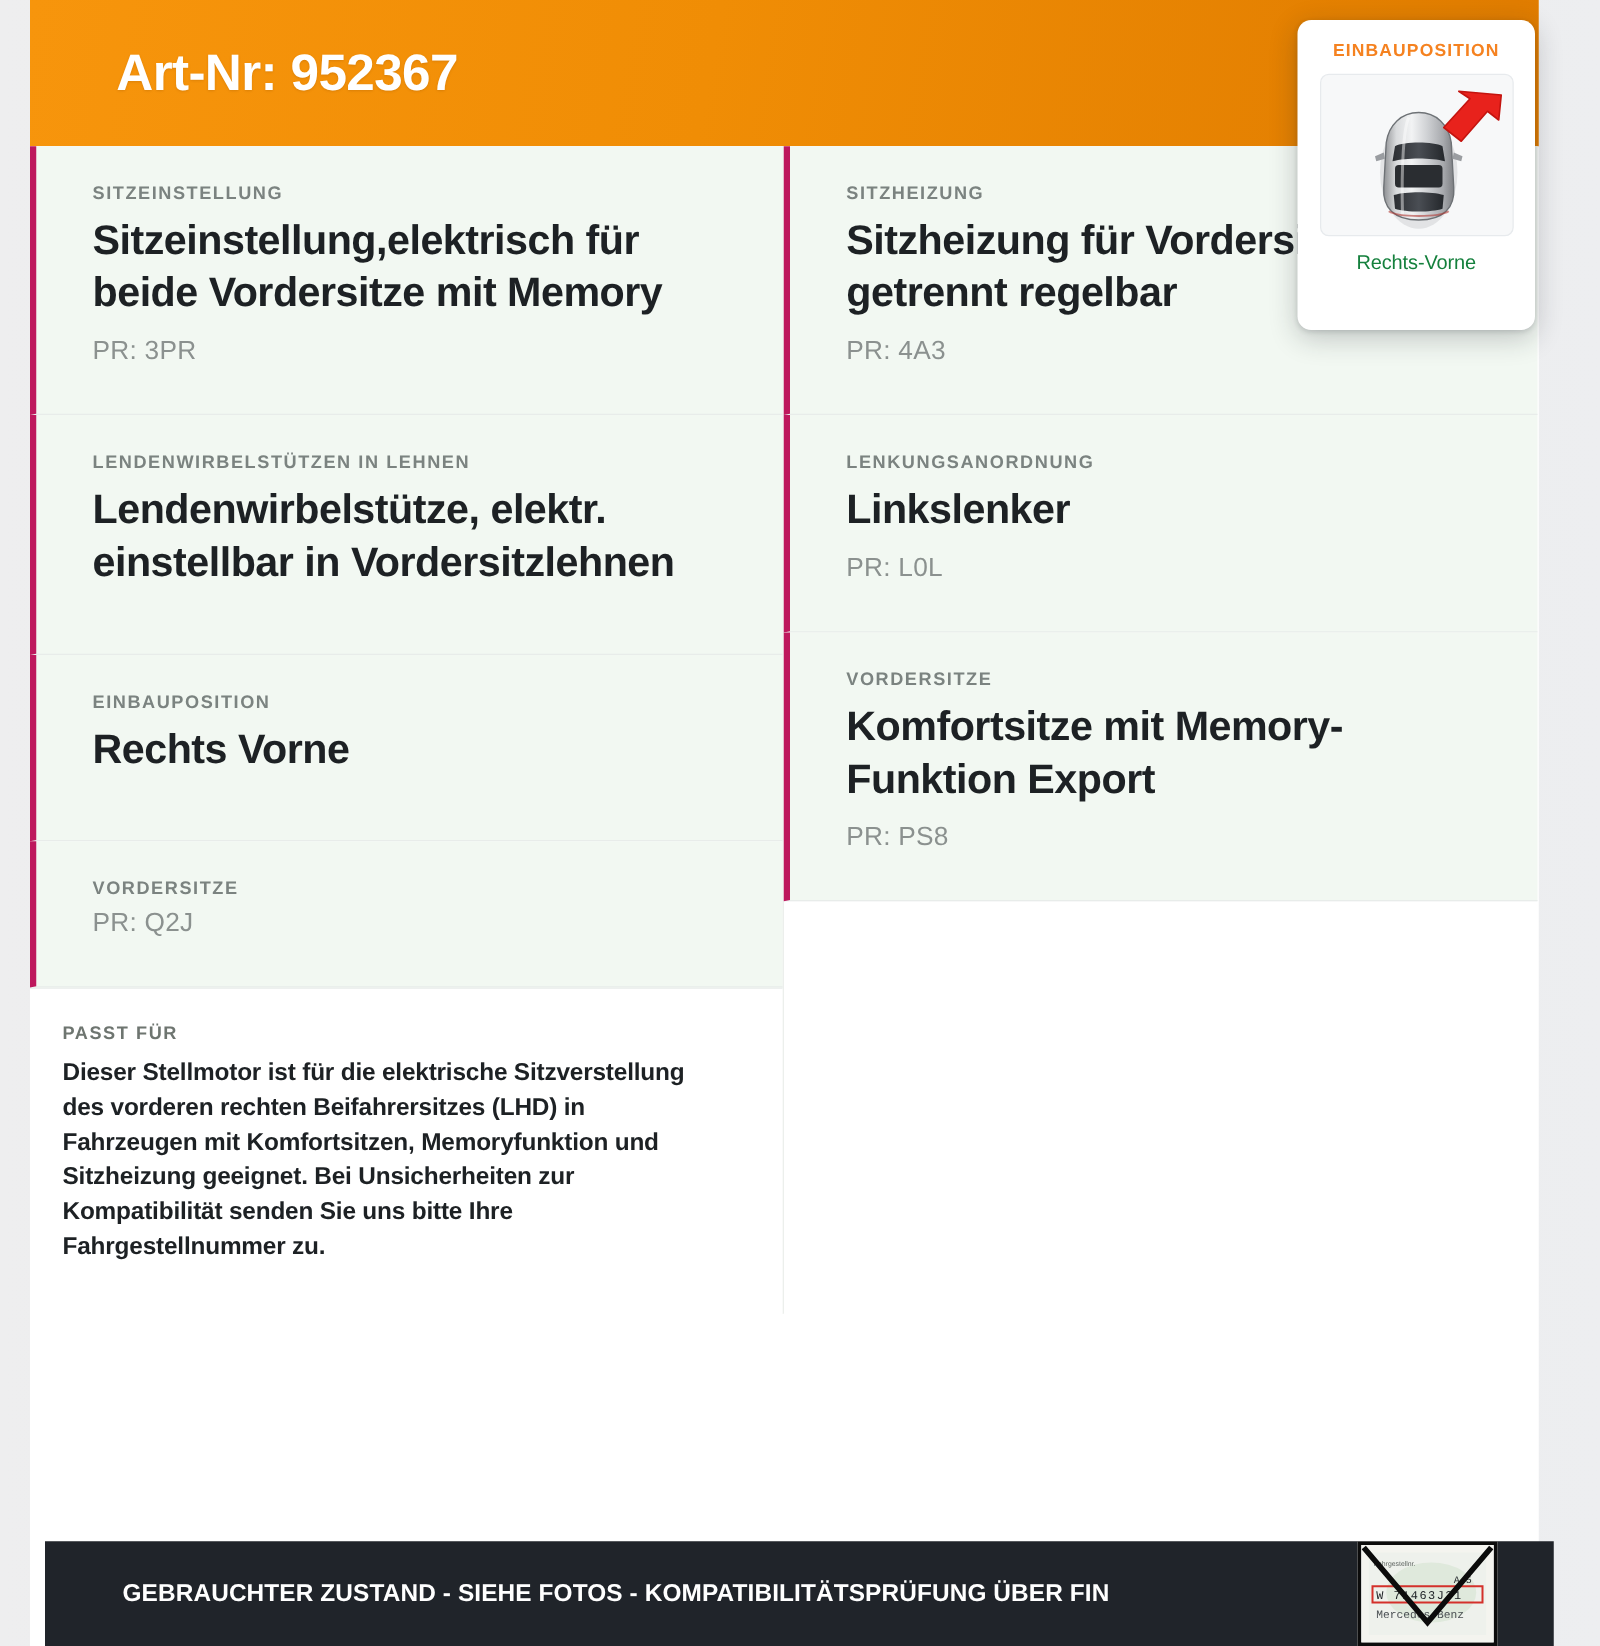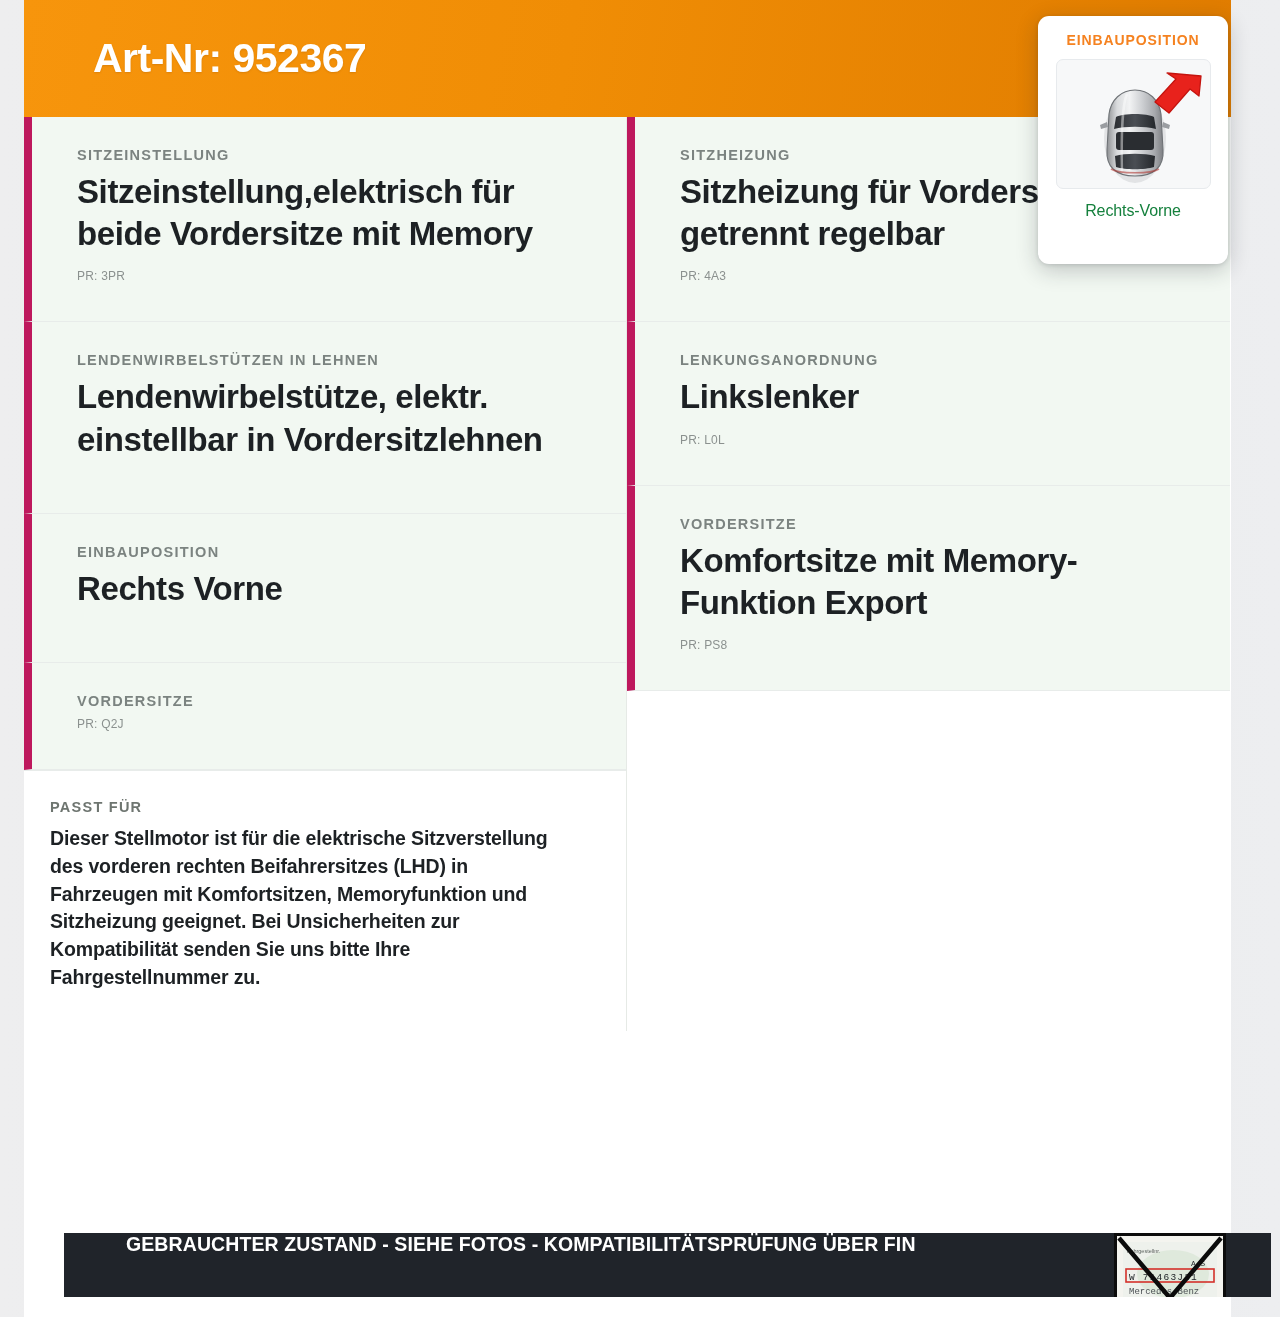--- a/index.html
+++ b/index.html
@@ -61,21 +61,21 @@
   .col {
     width: 603px;
     background: #ffffff;
   }
   .col-left  { border-right: 1px solid #e6eae6; }
 
   
   .spec {
     position: relative;
     background: #f2f8f2;
-    border-left: 8px solid #be185d;
+    border-left: 5px solid #be185d;
     border-bottom: 1px solid #e8ecea;
     padding: 30px 44px 38px 45px;
   }
   .spec:last-child { border-bottom: 1px solid #e8ecea; }
 
   .spec-label {
     color: #7b8380;
     font-size: 14.5px;
     font-weight: bold;
     letter-spacing: 1.25px;
@@ -85,21 +85,21 @@
   .spec-value {
     color: #1d2124;
     font-size: 33px;
     font-weight: bold;
     line-height: 1.28;
     letter-spacing: -0.4px;
     margin-bottom: 14px;
   }
   .spec-pr {
     color: #8b918f;
-    font-size: 12px;
+    font-size: 21px;
     letter-spacing: .2px;
   }
 
   
   #fits {
     background: #ffffff;
     padding: 28px 60px 40px 26px;
     border-top: 1px solid #e8ecea;
   }
   #fits-label {
@@ -159,26 +159,25 @@
 
   
   #car-svg { position: absolute; left: 26px; top: 12px; }
 
   
   #banner {
     position: absolute;
     left: 36px;
     top: 1233px;
     width: 1207px;
-    height: 64px;
+    height: 84px;
     background: #20242a;
     display: flex;
-    align-items: flex-start;
+    align-items: center;
     overflow: hidden;
-    margin-left: 28px;
   }
   #banner-text {
     color: #ffffff;
     font-size: 19.5px;
     font-weight: bold;
     letter-spacing: .1px;
     margin-left: 62px;
     white-space: nowrap;
   }
   #banner-thumb {

